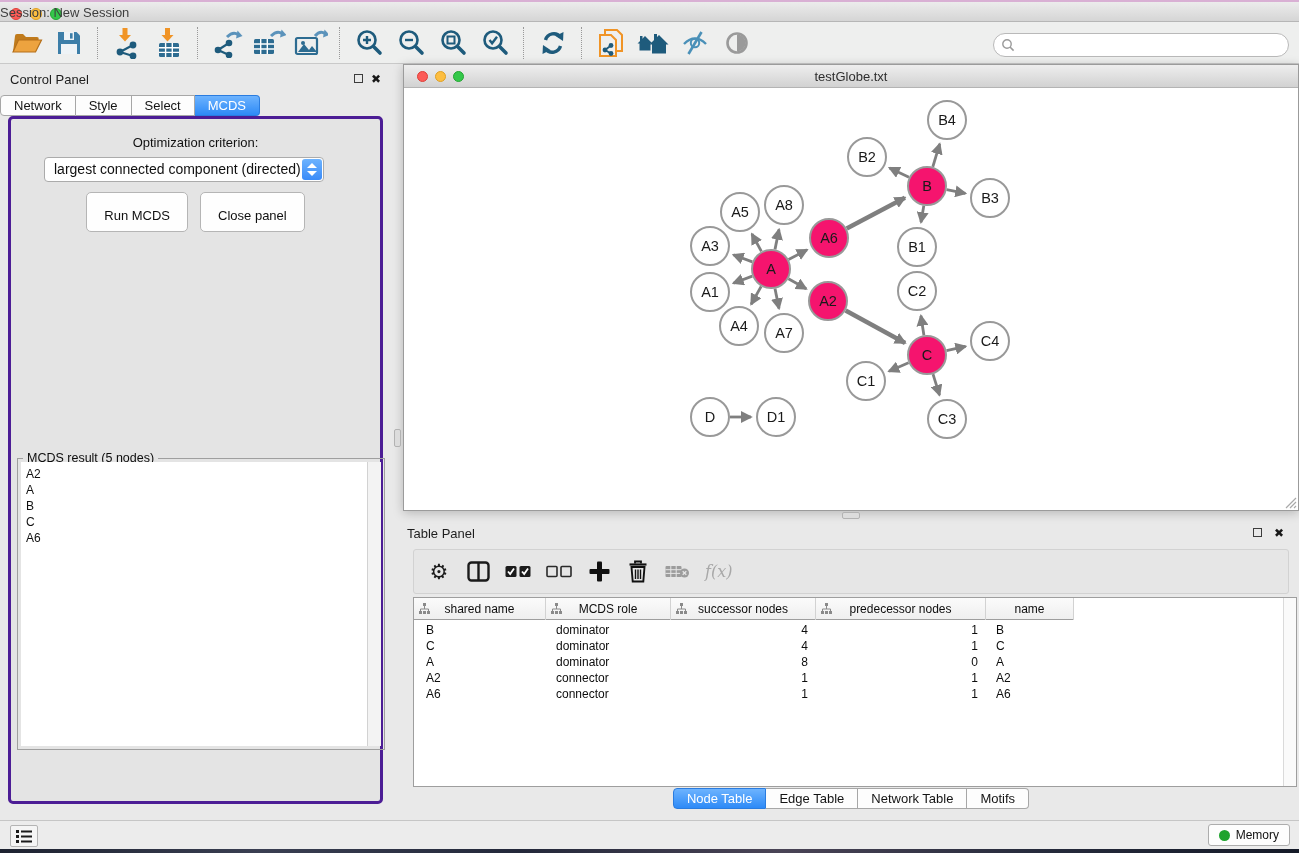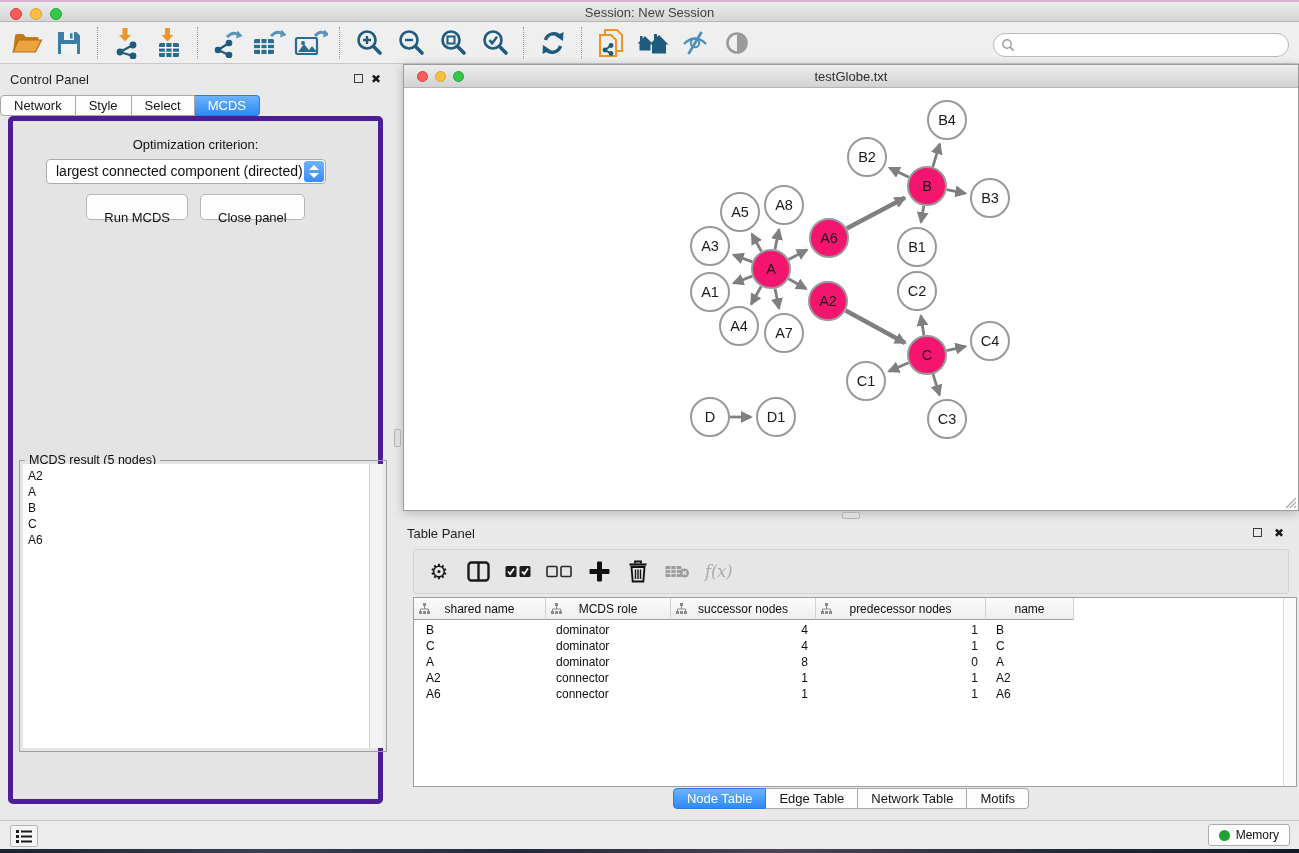--- a/index.html
+++ b/index.html
@@ -10,21 +10,21 @@
 
   
   .titlebar{left:0;top:0;width:1299px;height:22px;
     background:linear-gradient(#ececec,#d5d5d5);
     border-top:2px solid #d9b0d4;border-bottom:1px solid #b6b6b6;box-sizing:border-box;}
   .lights{left:10px;top:6px;display:flex;gap:8px;}
   .light{width:12px;height:12px;border-radius:50%;box-sizing:border-box;}
   .light.red{background:#fc5b57;border:1px solid #dd3f38;}
   .light.yellow{background:#fdbe41;border:1px solid #dfa023;}
   .light.green{background:#34c84a;border:1px solid #23a532;}
-  .tb-title{left:0;right:0;top:3px;text-align:center;font-size:13px;color:#3e3e3e;}
+  .tb-title{left:0;right:0;top:3px;font-size:13px;color:#3e3e3e;}
 
   
   .toolbar{left:0;top:22px;width:1299px;height:42px;background:#eeefee;
     border-bottom:1px solid #c9c9c9;box-sizing:border-box;
     display:flex;align-items:center;padding-left:6px;}
   .tbtn{width:42px;height:36px;display:flex;align-items:center;justify-content:center;flex:0 0 auto;}
   .sep{width:1px;height:32px;border-left:1px dotted #999;margin:0 7px;flex:0 0 auto;}
   .searchwrap{position:absolute;right:10px;top:33px;width:294px;height:22px;
     background:#fff;border:1px solid #b9b9b9;border-radius:12px;}
   .searchwrap svg{position:absolute;left:7px;top:4px;}
@@ -37,32 +37,32 @@
   .float-btn{width:9px;height:9px;border:1.5px solid #3c3c3c;box-sizing:border-box;}
   .close-btn{font-size:12px;color:#181818;line-height:12px;}
   .seg{display:flex;}
   .seg .tab{background:#fdfdfd;border:1px solid #a7a7a7;border-left-width:0;
     padding:2px 13px;font-size:13px;color:#141414;height:21px;line-height:16px;box-sizing:border-box;}
   .seg .tab:first-child{border-left-width:1px;border-radius:4px 0 0 4px;}
   .seg .tab:last-child{border-radius:0 4px 4px 0;}
   .seg .tab.active{background:linear-gradient(#6db3fe,#2d8af7);color:#fff;border-color:#2a7cdf;}
   .cp-tabs{left:0;top:31px;width:100%;display:flex;justify-content:flex-start;}
   .cp-box{left:8px;top:52px;width:375px;height:688px;background:#e4e4e4;
-    border:5px solid #4c1d95;border-radius:5px;box-sizing:border-box;}
+    border:3px solid #4c1d95;border-radius:5px;box-sizing:border-box;}
   .opt-label{left:0;top:16px;width:100%;text-align:center;font-size:13px;color:#101010;}
   .dropdown{left:33px;top:38px;width:280px;height:25px;background:#fff;
     border:1px solid #ababab;border-radius:4px;box-sizing:border-box;font-size:14px;
     line-height:23px;padding-left:9px;color:#101010;}
   .stepper{position:absolute;right:1px;top:1px;width:20px;height:21px;border-radius:3px;
     background:linear-gradient(#6db3fe,#3a8bf8);}
   .stepper i{position:absolute;left:5px;width:0;height:0;border-left:5px solid transparent;border-right:5px solid transparent;}
   .stepper .up{top:4px;border-bottom:5px solid #fff;}
   .stepper .dn{bottom:4px;border-top:5px solid #fff;}
   .btn-row{left:0;top:73px;width:100%;display:flex;justify-content:center;gap:12px;}
-  .pushbtn{background:#fefefe;border:1px solid #b5b5b5;border-radius:5px;height:26px;
+  .pushbtn{background:#fefefe;border:1px solid #b5b5b5;border-radius:5px;height:40px;
     padding:12px 17px;font-size:13px;color:#101010;line-height:21px;}
   .group{left:6px;top:339px;width:368px;height:292px;border:1px solid #9f9f9f;box-sizing:border-box;}
   .legend{position:absolute;top:-8px;left:5px;background:#e4e4e4;padding:0 4px;font-size:12.5px;color:#0c0c0c;}
   .listbox{position:absolute;left:3px;top:3px;right:3px;bottom:3px;background:#fff;overflow:hidden;}
   .list-scroll{position:absolute;right:0;top:0;bottom:0;width:13px;background:#f3f3f3;border-left:1px solid #d2d2d2;}
   .mcds-item{font-size:12px;line-height:16px;padding-left:5px;color:#101010;}
   .mcds-items{position:absolute;left:0;top:4px;right:14px;}
 
   
   .nwin{left:403px;top:64px;width:896px;height:447px;background:#fff;

